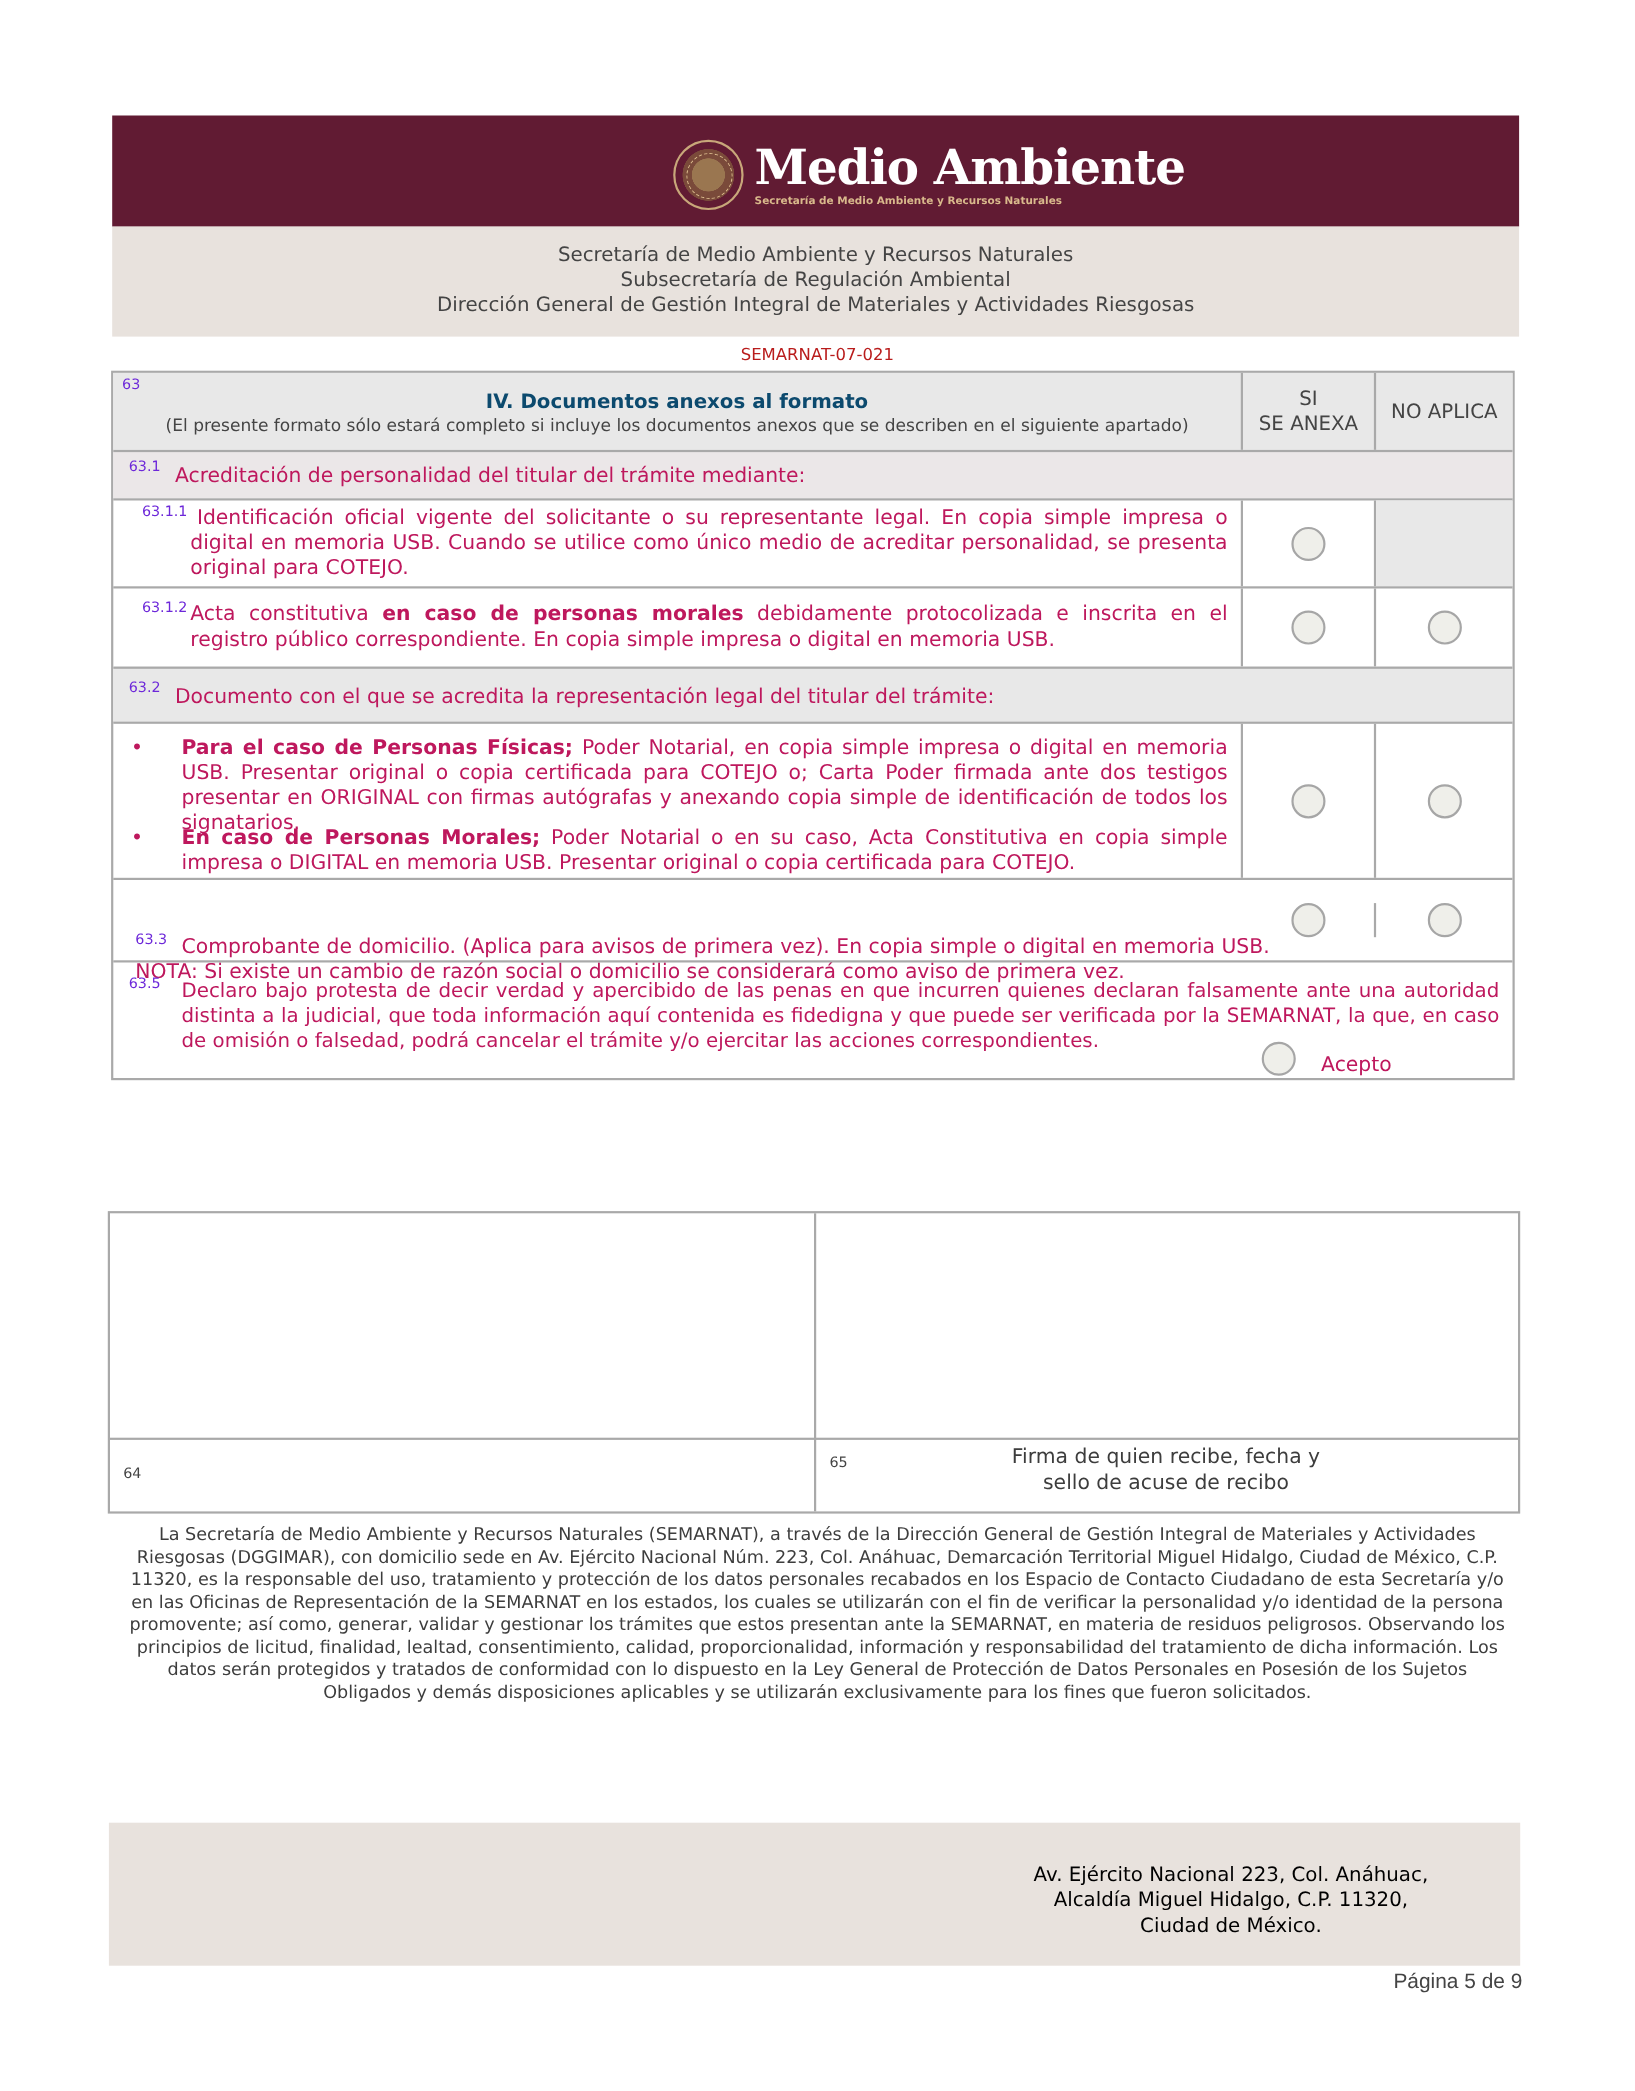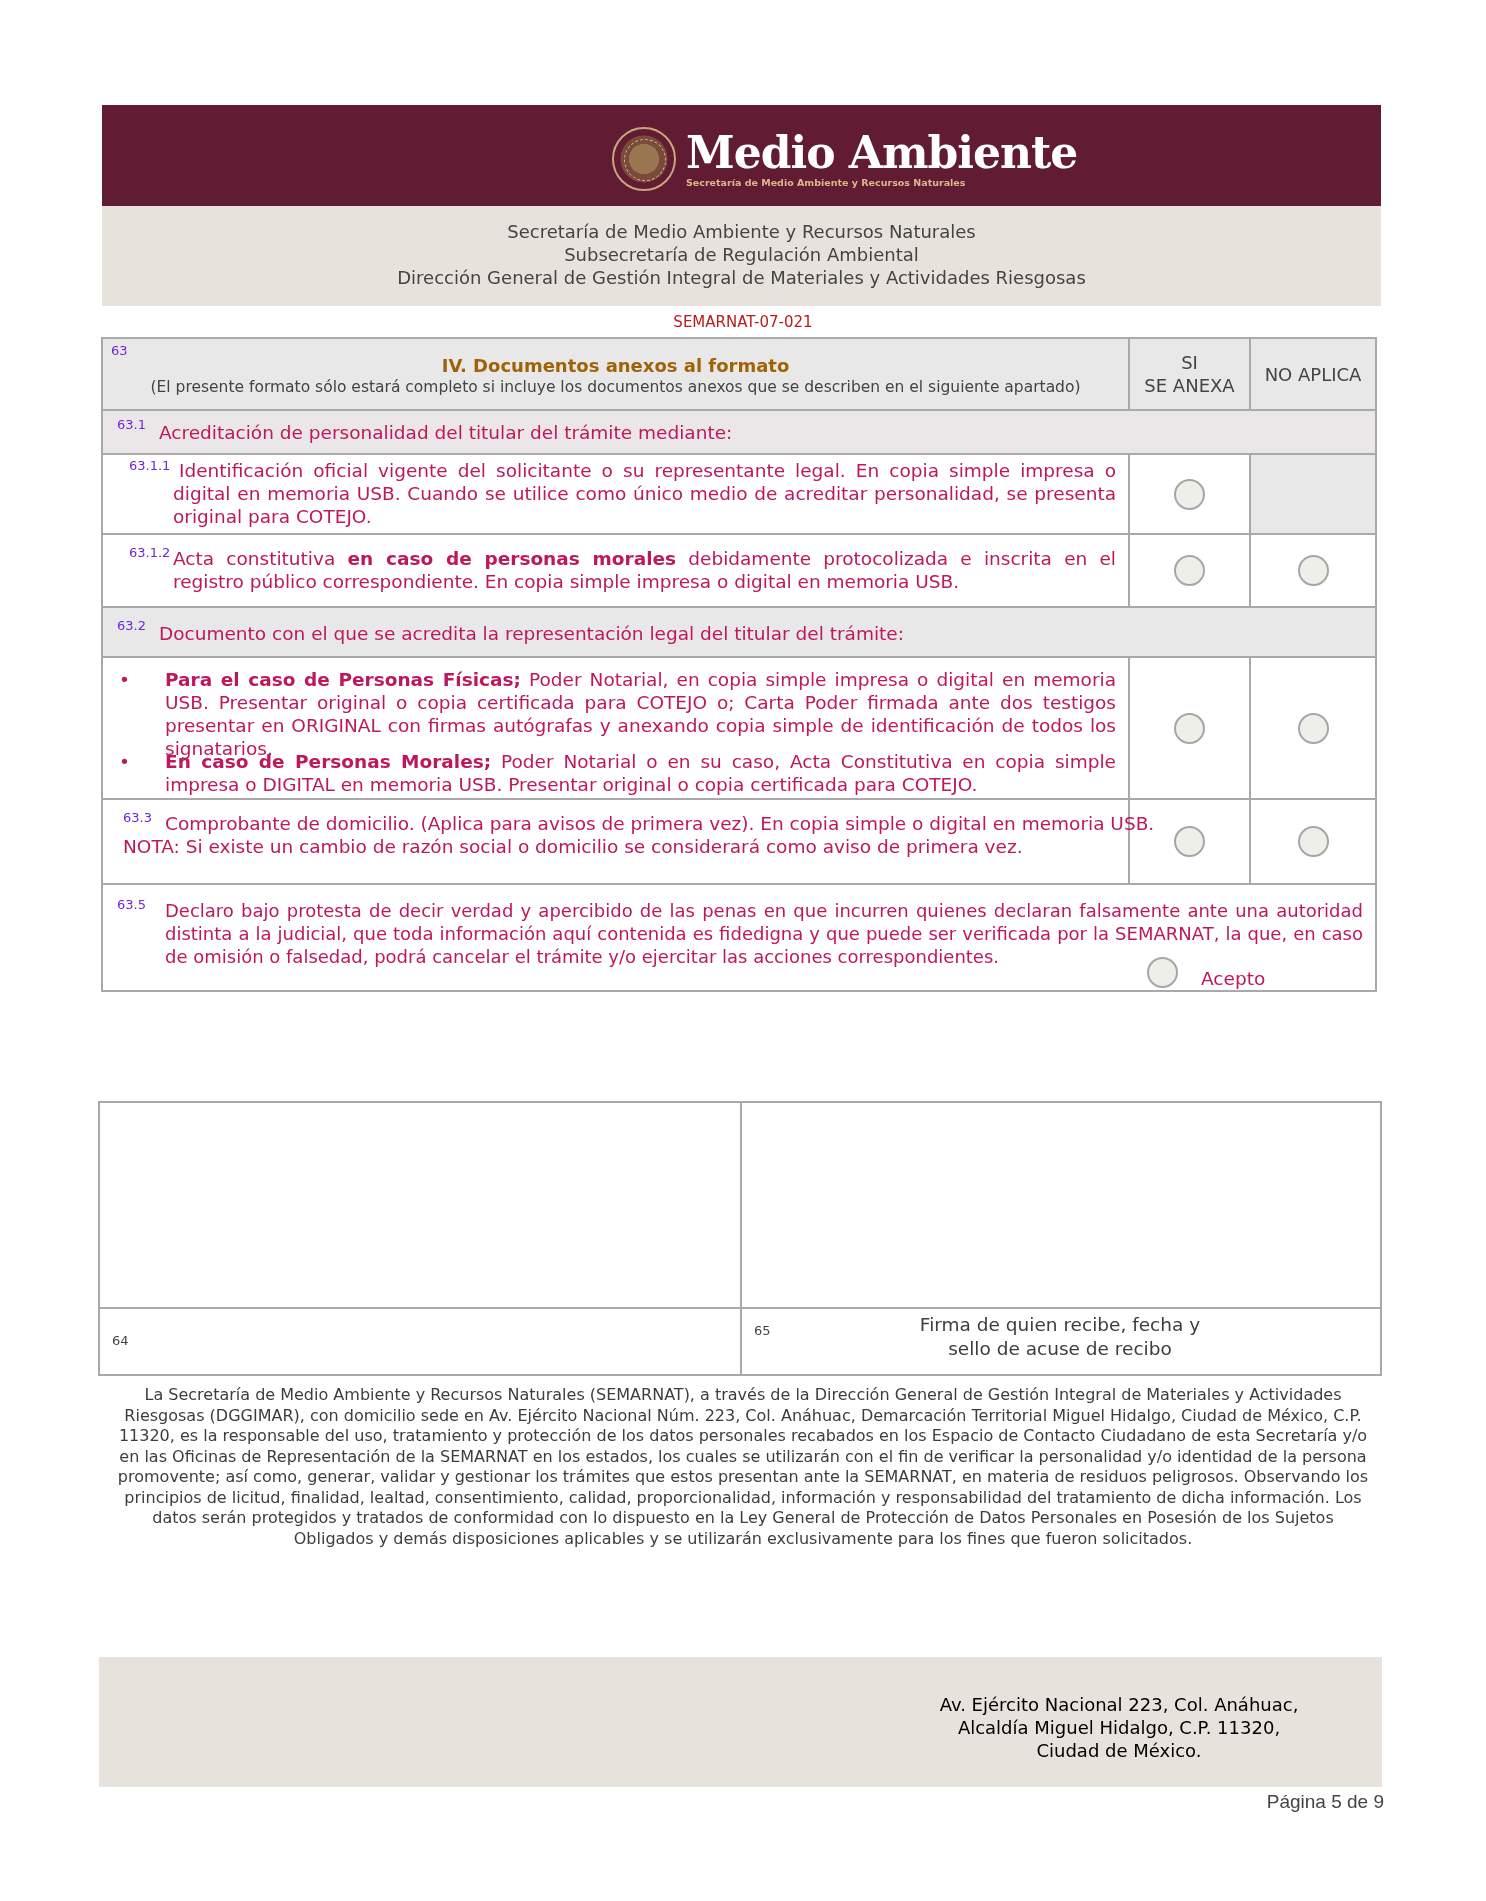--- a/index.html
+++ b/index.html
@@ -23,21 +23,21 @@
   .row:first-child { border-top: none; }
   .cell-main { flex: 0 0 1027px; position: relative; border-right: 2px solid #a9a9a9; }
   .cell-si { flex: 0 0 121px; border-right: 2px solid #a9a9a9; display: flex; align-items: center; justify-content: center; }
   .cell-na { flex: 1 1 auto; display: flex; align-items: center; justify-content: center; }
   .gray { background: #e8e8e8; }
   .gray2 { background: #ebe7e8; }
   .num { position: absolute; font-size: 13px; color: #6d28d9; }
   .radio { width: 31px; height: 31px; border-radius: 50%; border: 2px solid #a6a6a6; background: #efefea; }
   .txt { font-size: 18.5px; line-height: 23px; color: #be185d; text-align: justify; }
 
-  .hdr-title { text-align: center; font-size: 18px; font-weight: bold; padding-top: 16px; color: #a16207; }
+  .hdr-title { text-align: center; font-size: 18px; font-weight: bold; padding-top: 16px; color: #0c4a6e; }
   .hdr-sub { text-align: center; font-size: 15.5px; color: #444; margin-top: 2px; }
   .hdr-col { font-size: 18px; text-align: center; line-height: 23px; color: #444; }
 
   .sig { position: absolute; left: 98px; top: 1101px; width: 1284px; height: 275px; border: 2px solid #a9a9a9; }
   .sig-top { position: absolute; left: 0; top: 0; width: 100%; height: 206px; border-bottom: 2px solid #a9a9a9; }
   .sig-div { position: absolute; left: 640px; top: 0; bottom: 0; border-left: 2px solid #a9a9a9; }
   .sig-lbl { position: absolute; top: 210px; text-align: center; font-size: 18.5px; line-height: 24px; color: #3d3d3d; }
   .sig-num { position: absolute; font-size: 13px; color: #444; }
 
   .privacy { position: absolute; left: 112px; top: 1385px; width: 1262px; text-align: center; font-size: 16px; line-height: 20.5px; color: #3d3d3d; }
@@ -130,21 +130,21 @@
       <div class="txt" style="position:absolute;left:62px;right:12px;top:92px;"><b>En caso de Personas Morales;</b><span>  Poder Notarial  o en su caso,  Acta Constitutiva en copia simple impresa o DIGITAL en memoria USB. Presentar original o copia certificada para COTEJO.</span></div>
     </div>
     <div class="cell-si">
         <div class="radio"></div>
       </div>
     <div class="cell-na">
         <div class="radio"></div>
       </div>
   </div>
 
-  <div class="row" style="height:85px;">
+  <div class="row" style="height:75px;align-items:center;">
     <div class="cell-main">
       <span class="num" style="left:20px;top:10px;">63.3</span>
       <div class="txt" style="position:absolute;left:62px;top:12px;white-space:nowrap;">Comprobante de domicilio. (Aplica para avisos de primera vez). En copia simple o digital en memoria USB.</div>
       <div class="txt" style="position:absolute;left:20px;top:35px;white-space:nowrap;">NOTA: Si existe un cambio de razón social o domicilio se considerará como aviso de primera vez.</div>
     </div>
     <div class="cell-si">
         <div class="radio"></div>
       </div>
     <div class="cell-na">
         <div class="radio"></div>

